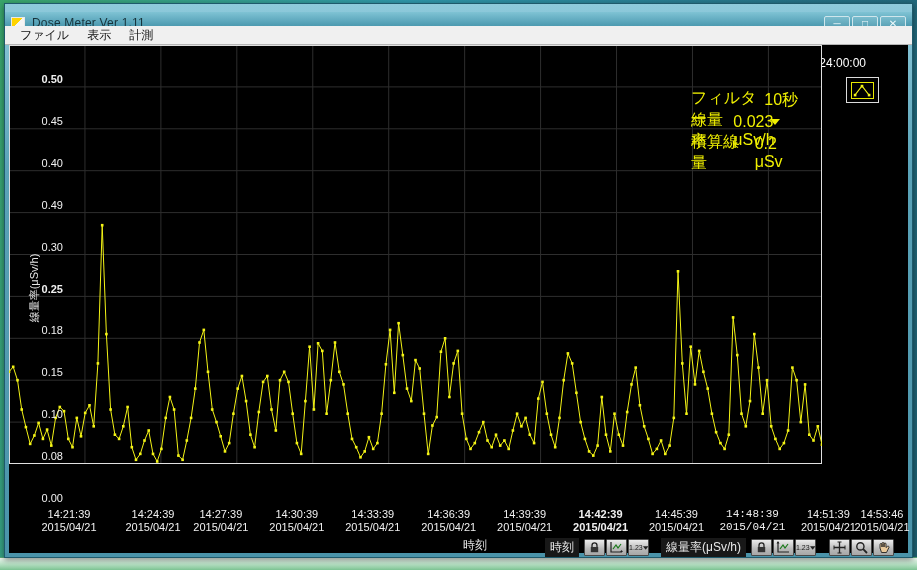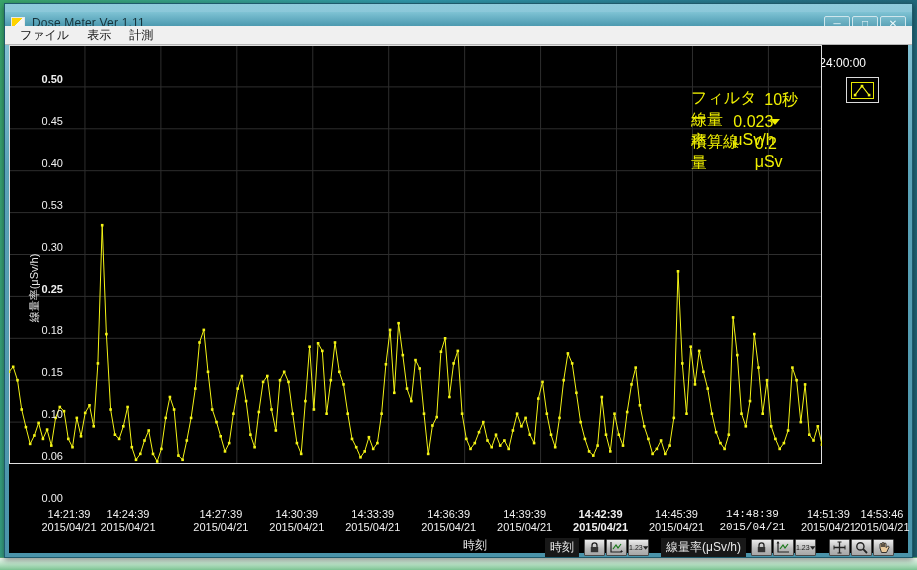--- a/index.html
+++ b/index.html
@@ -312,37 +312,37 @@
           <rect x="786.3" y="333.9" width="2.6" height="2.6" fill="#f4f416"></rect>
           <rect x="790.5" y="375.8" width="2.6" height="2.6" fill="#f4f416"></rect>
           <rect x="794.8" y="338.1" width="2.6" height="2.6" fill="#f4f416"></rect>
           <rect x="799.0" y="388.4" width="2.6" height="2.6" fill="#f4f416"></rect>
           <rect x="803.2" y="394.2" width="2.6" height="2.6" fill="#f4f416"></rect>
           <rect x="807.5" y="380.0" width="2.6" height="2.6" fill="#f4f416"></rect>
           <rect x="811.7" y="398.4" width="2.6" height="2.6" fill="#f4f416"></rect>
         </svg>
       <div id="y-ticks">
           <div class="y-tick" style="top: 446px; left: 8px; width: 46px;">0.00</div>
-          <div class="y-tick" style="top: 404.1px; left: 8px; width: 46px;">0.06</div>
+          <div class="y-tick" style="top: 404.1px; left: 8px; width: 46px;">0.08</div>
           <div class="y-tick" style="top: 362.2px; left: 8px; width: 46px;">0.10</div>
           <div class="y-tick" style="top: 320.3px; left: 8px; width: 46px;">0.15</div>
           <div class="y-tick" style="top: 278.4px; left: 8px; width: 46px;">0.18</div>
           <div class="y-tick" style="top: 236.5px; left: 8px; width: 46px; font-weight: bold;">0.25</div>
           <div class="y-tick" style="top: 194.6px; left: 8px; width: 46px;">0.30</div>
-          <div class="y-tick" style="top: 152.7px; left: 8px; width: 46px;">0.53</div>
+          <div class="y-tick" style="top: 152.7px; left: 8px; width: 46px;">0.49</div>
           <div class="y-tick" style="top: 110.8px; left: 8px; width: 46px;">0.40</div>
           <div class="y-tick" style="top: 68.9px; left: 8px; width: 46px;">0.45</div>
           <div class="y-tick" style="top: 27px; left: 8px; width: 46px; font-weight: bold;">0.50</div>
         </div>
       <div id="x-ticks">
           <div class="x-tick" style="left: 22px;">
             <div>14:21:39</div>
             <div>2015/04/21</div>
           </div>
-          <div class="x-tick" style="left: 81px;">
+          <div class="x-tick" style="left: 106px;">
             <div>14:24:39</div>
             <div>2015/04/21</div>
           </div>
           <div class="x-tick" style="left: 173.884px;">
             <div>14:27:39</div>
             <div>2015/04/21</div>
           </div>
           <div class="x-tick" style="left: 249.826px;">
             <div>14:30:39</div>
             <div>2015/04/21</div>

